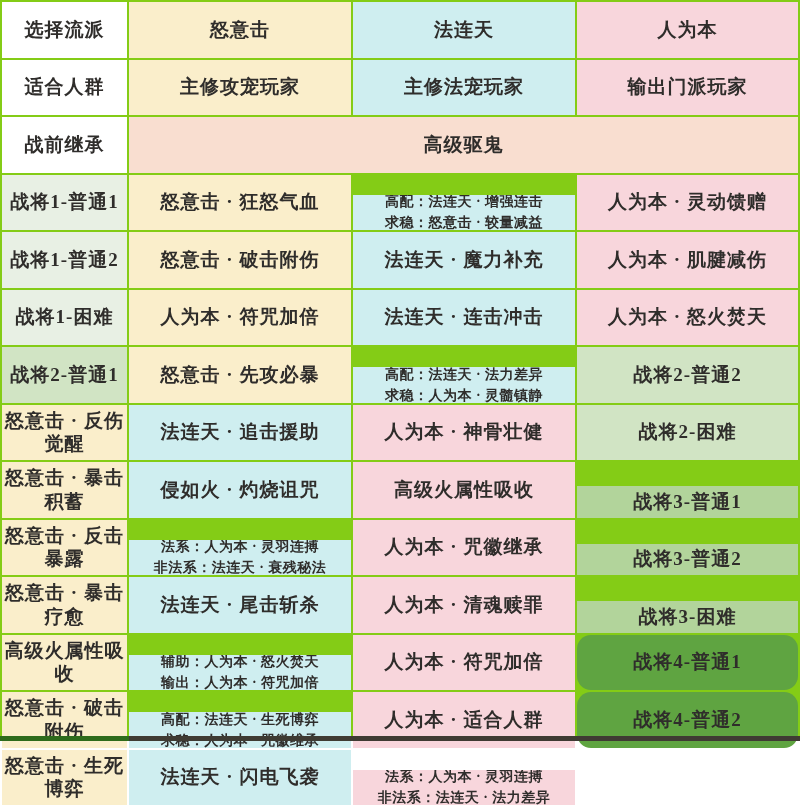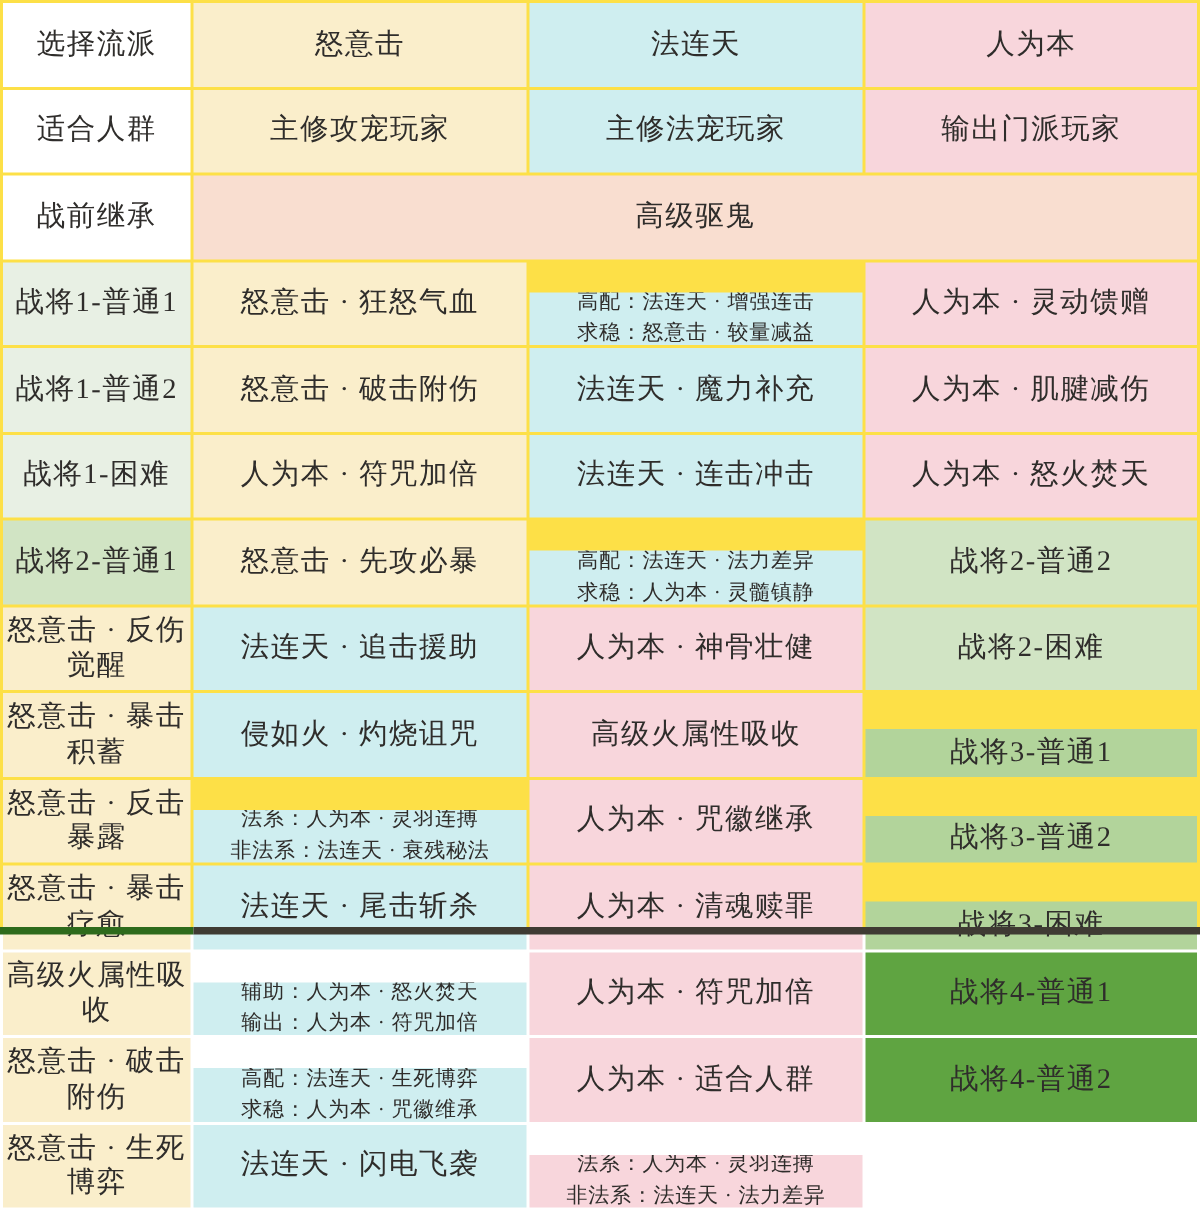--- a/index.html
+++ b/index.html
@@ -7,27 +7,28 @@
     padding: 0;
     width: 800px;
     height: 810px;
     overflow: hidden;
     background: #ffffff;
     font-family: "Liberation Serif", "DejaVu Serif", serif;
   }
   .guide-table {
     box-sizing: border-box;
     width: 800px;
-    height: 618px;
+    height: 736px;
     display: grid;
     grid-template-columns: 125px 222px 222px 221px;
     grid-template-rows: repeat(14, 55.5px);
     gap: 2px;
     padding: 2px 2px 0 2px;
-    background: #fde047; 
+    background: #84cc16; 
+    font-weight: bold;
   }
   .cell, .rowlabel {
     display: flex;
     flex-direction: column;
     justify-content: center;
     align-items: center;
     text-align: center;
     color: #2f2d2b;
     font-size: 19px;
     letter-spacing: 1px;
@@ -40,21 +41,21 @@
   
   .c2   { background: #faeecb; justify-content: center; }
   .c3   { background: #cfeef0; }
   .c4   { background: #f8d6dc; }
   .span { background: #f9ded0; }
   
   .plain { background: #ffffff; }
   .g1 { background: #e8f0e4; }
   .g2 { background: #d1e4c4; }
   .g3 { background: #b2d49b; margin-top: 24px; }
-  .g4 { background: #5fa441; }
+  .g4 { background: #5fa441; border-radius: 14px; }
   
   .bottom-strip {
     width: 800px;
     height: 5px;
     display: flex;
   }
   .bottom-strip .left  { width: 129px; background: #2e6b1c; }
   .bottom-strip .right { flex: 1;      background: #3f3b33; }
 </style>
 </head>

